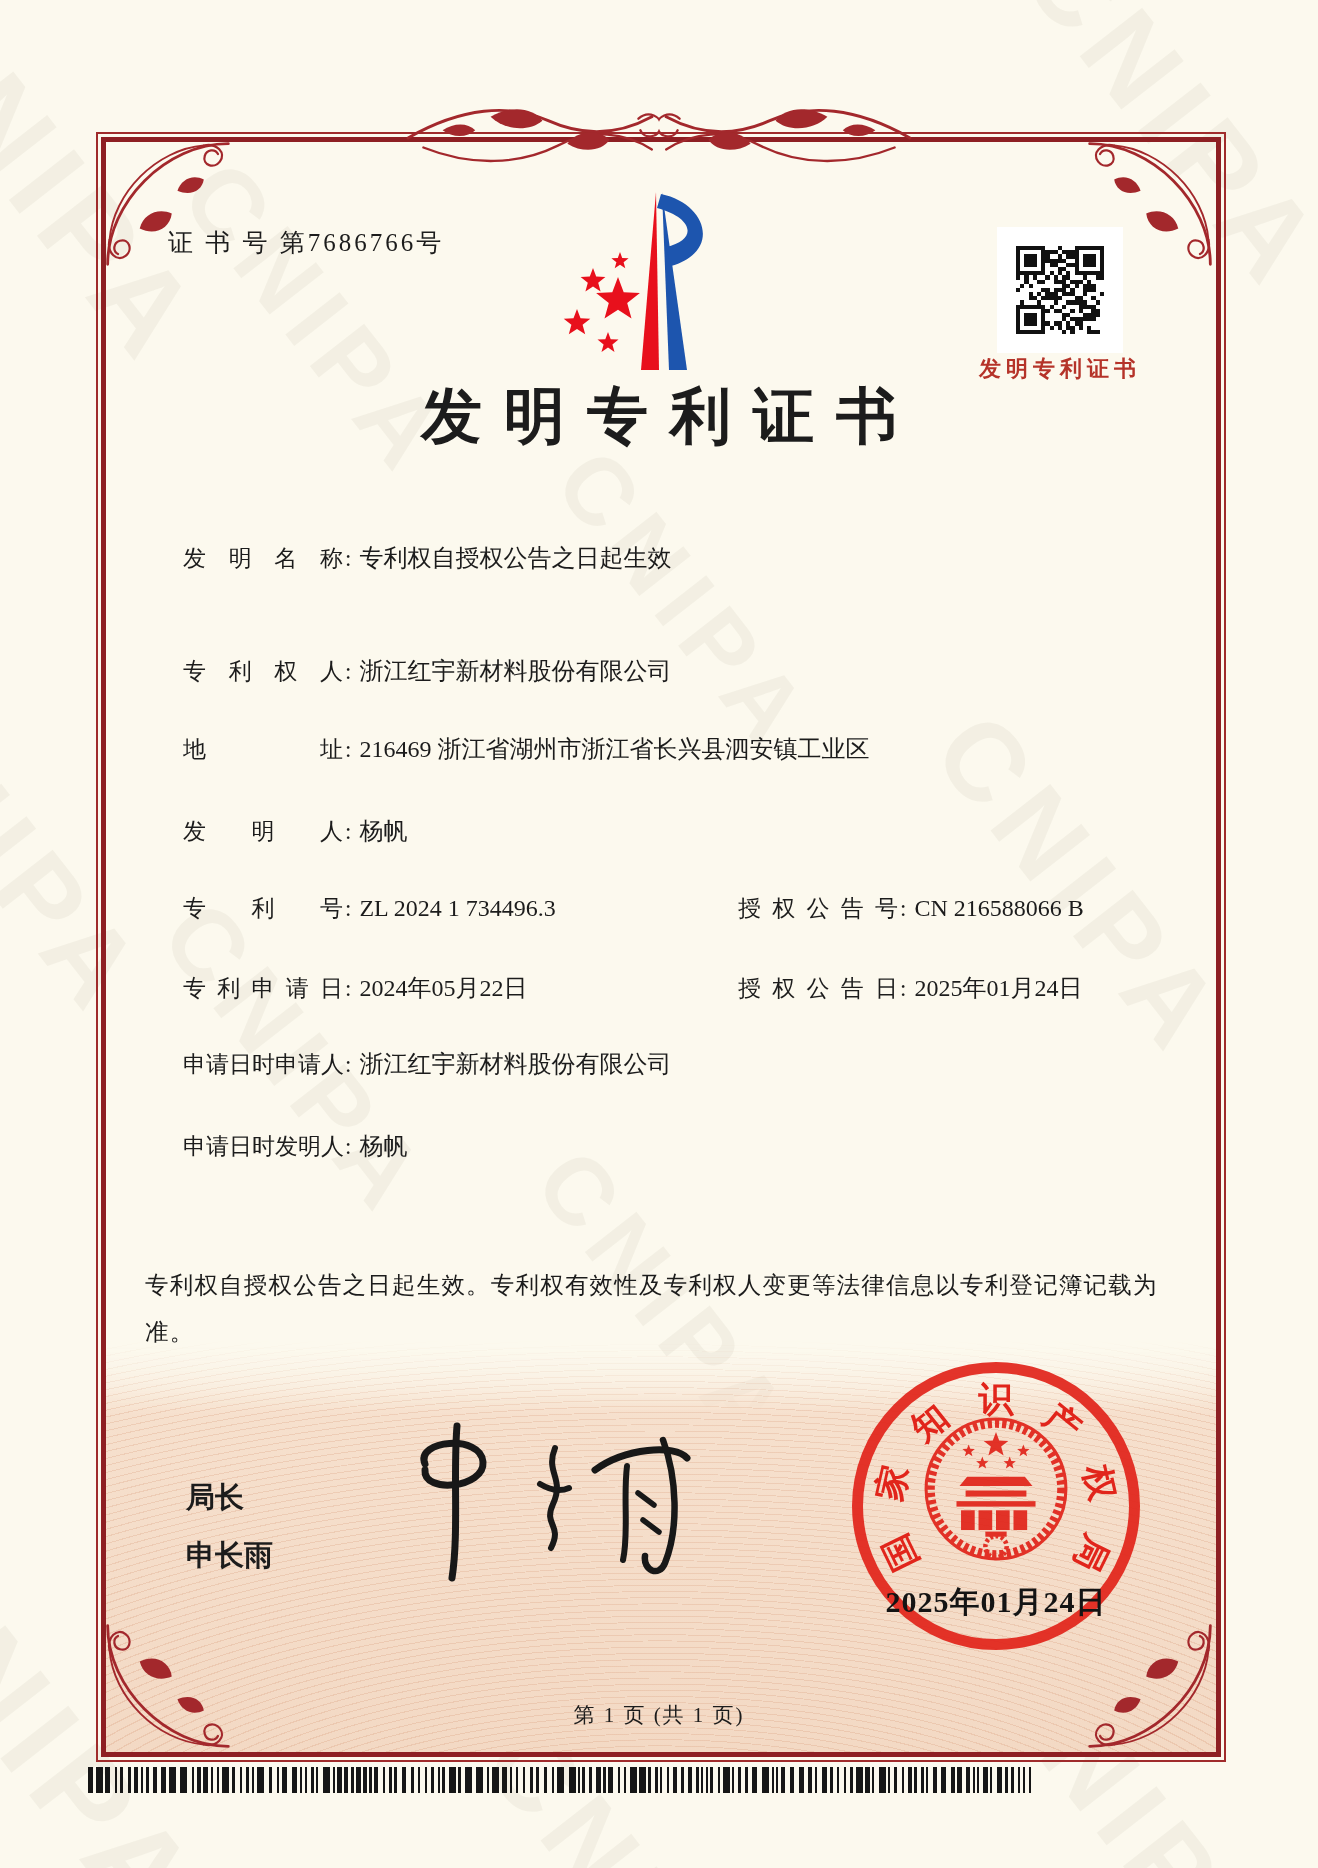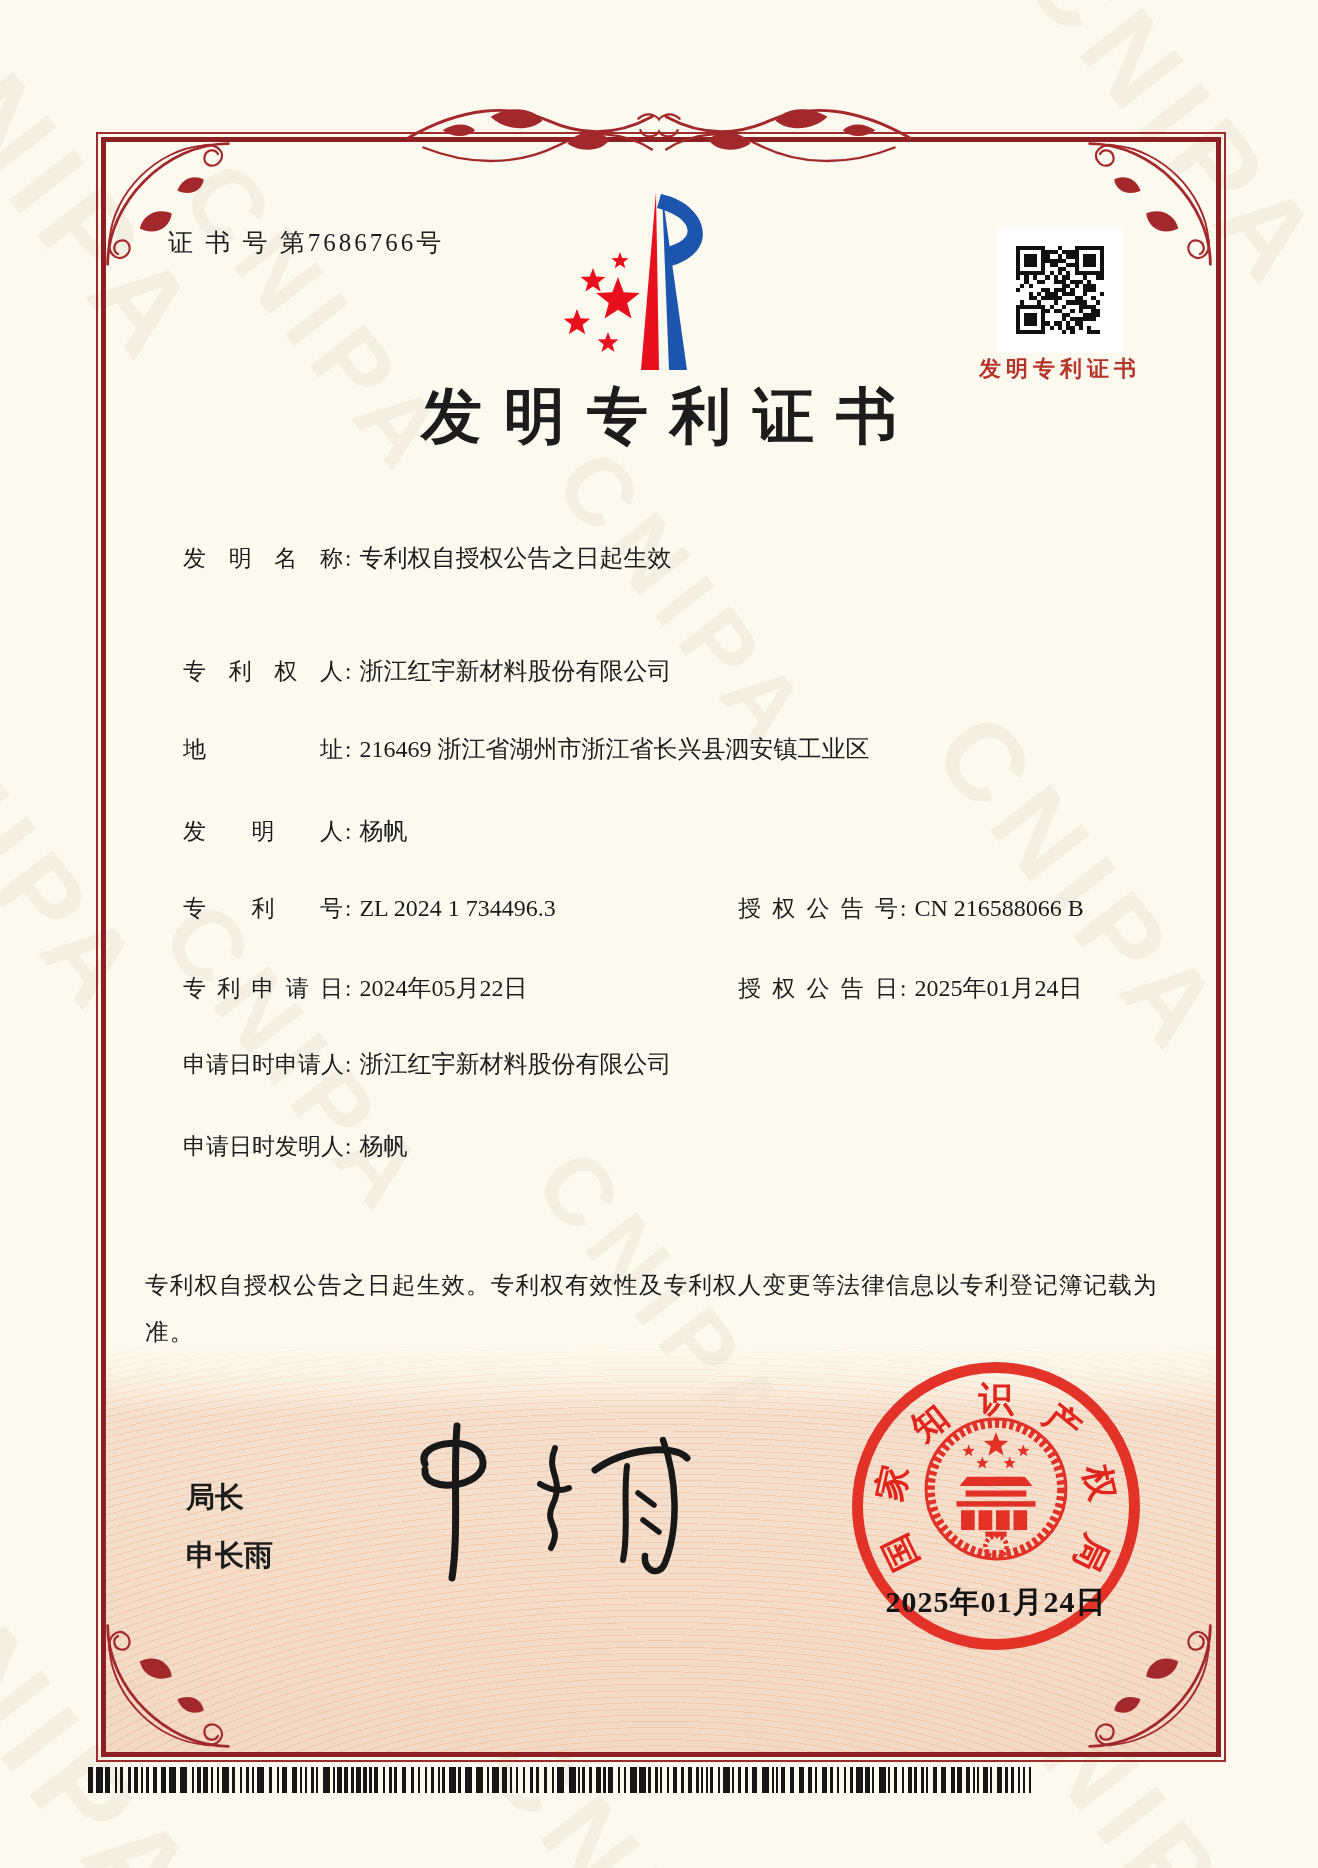--- a/index.html
+++ b/index.html
@@ -745,20 +745,21 @@
         <div class="seal-ch" style="left: 25.5933px; top: 105.696px; transform: rotate(-77.3deg);">家</div>
         <div class="seal-ch" style="left: 62.8688px; top: 46.1588px; transform: rotate(-38.6deg);">知</div>
         <div class="seal-ch" style="left: 129.185px; top: 23.0002px; transform: rotate(0.1deg);">识</div>
         <div class="seal-ch" style="left: 195.42px; top: 46.3902px; transform: rotate(38.8deg);">产</div>
         <div class="seal-ch" style="left: 232.487px; top: 106.057px; transform: rotate(77.5deg);">权</div>
         <div class="seal-ch" style="left: 224.109px; top: 175.8px; transform: rotate(116.2deg);">局</div>
       </div>
     <div id="seal-date">2025年01月24日</div>
   </div>
 
+  <div id="footer-page">第 1 页 (共 1 页)</div>
   <svg id="barcode" width="952" height="26">
       <rect x="0" y="0" width="5" height="26" fill="#161616"></rect>
       <rect x="8" y="0" width="7" height="26" fill="#161616"></rect>
       <rect x="17" y="0" width="5" height="26" fill="#161616"></rect>
       <rect x="27" y="0" width="2" height="26" fill="#161616"></rect>
       <rect x="32" y="0" width="3" height="26" fill="#161616"></rect>
       <rect x="40" y="0" width="3" height="26" fill="#161616"></rect>
       <rect x="46" y="0" width="4" height="26" fill="#161616"></rect>
       <rect x="53" y="0" width="2" height="26" fill="#161616"></rect>
       <rect x="58" y="0" width="3" height="26" fill="#161616"></rect>

